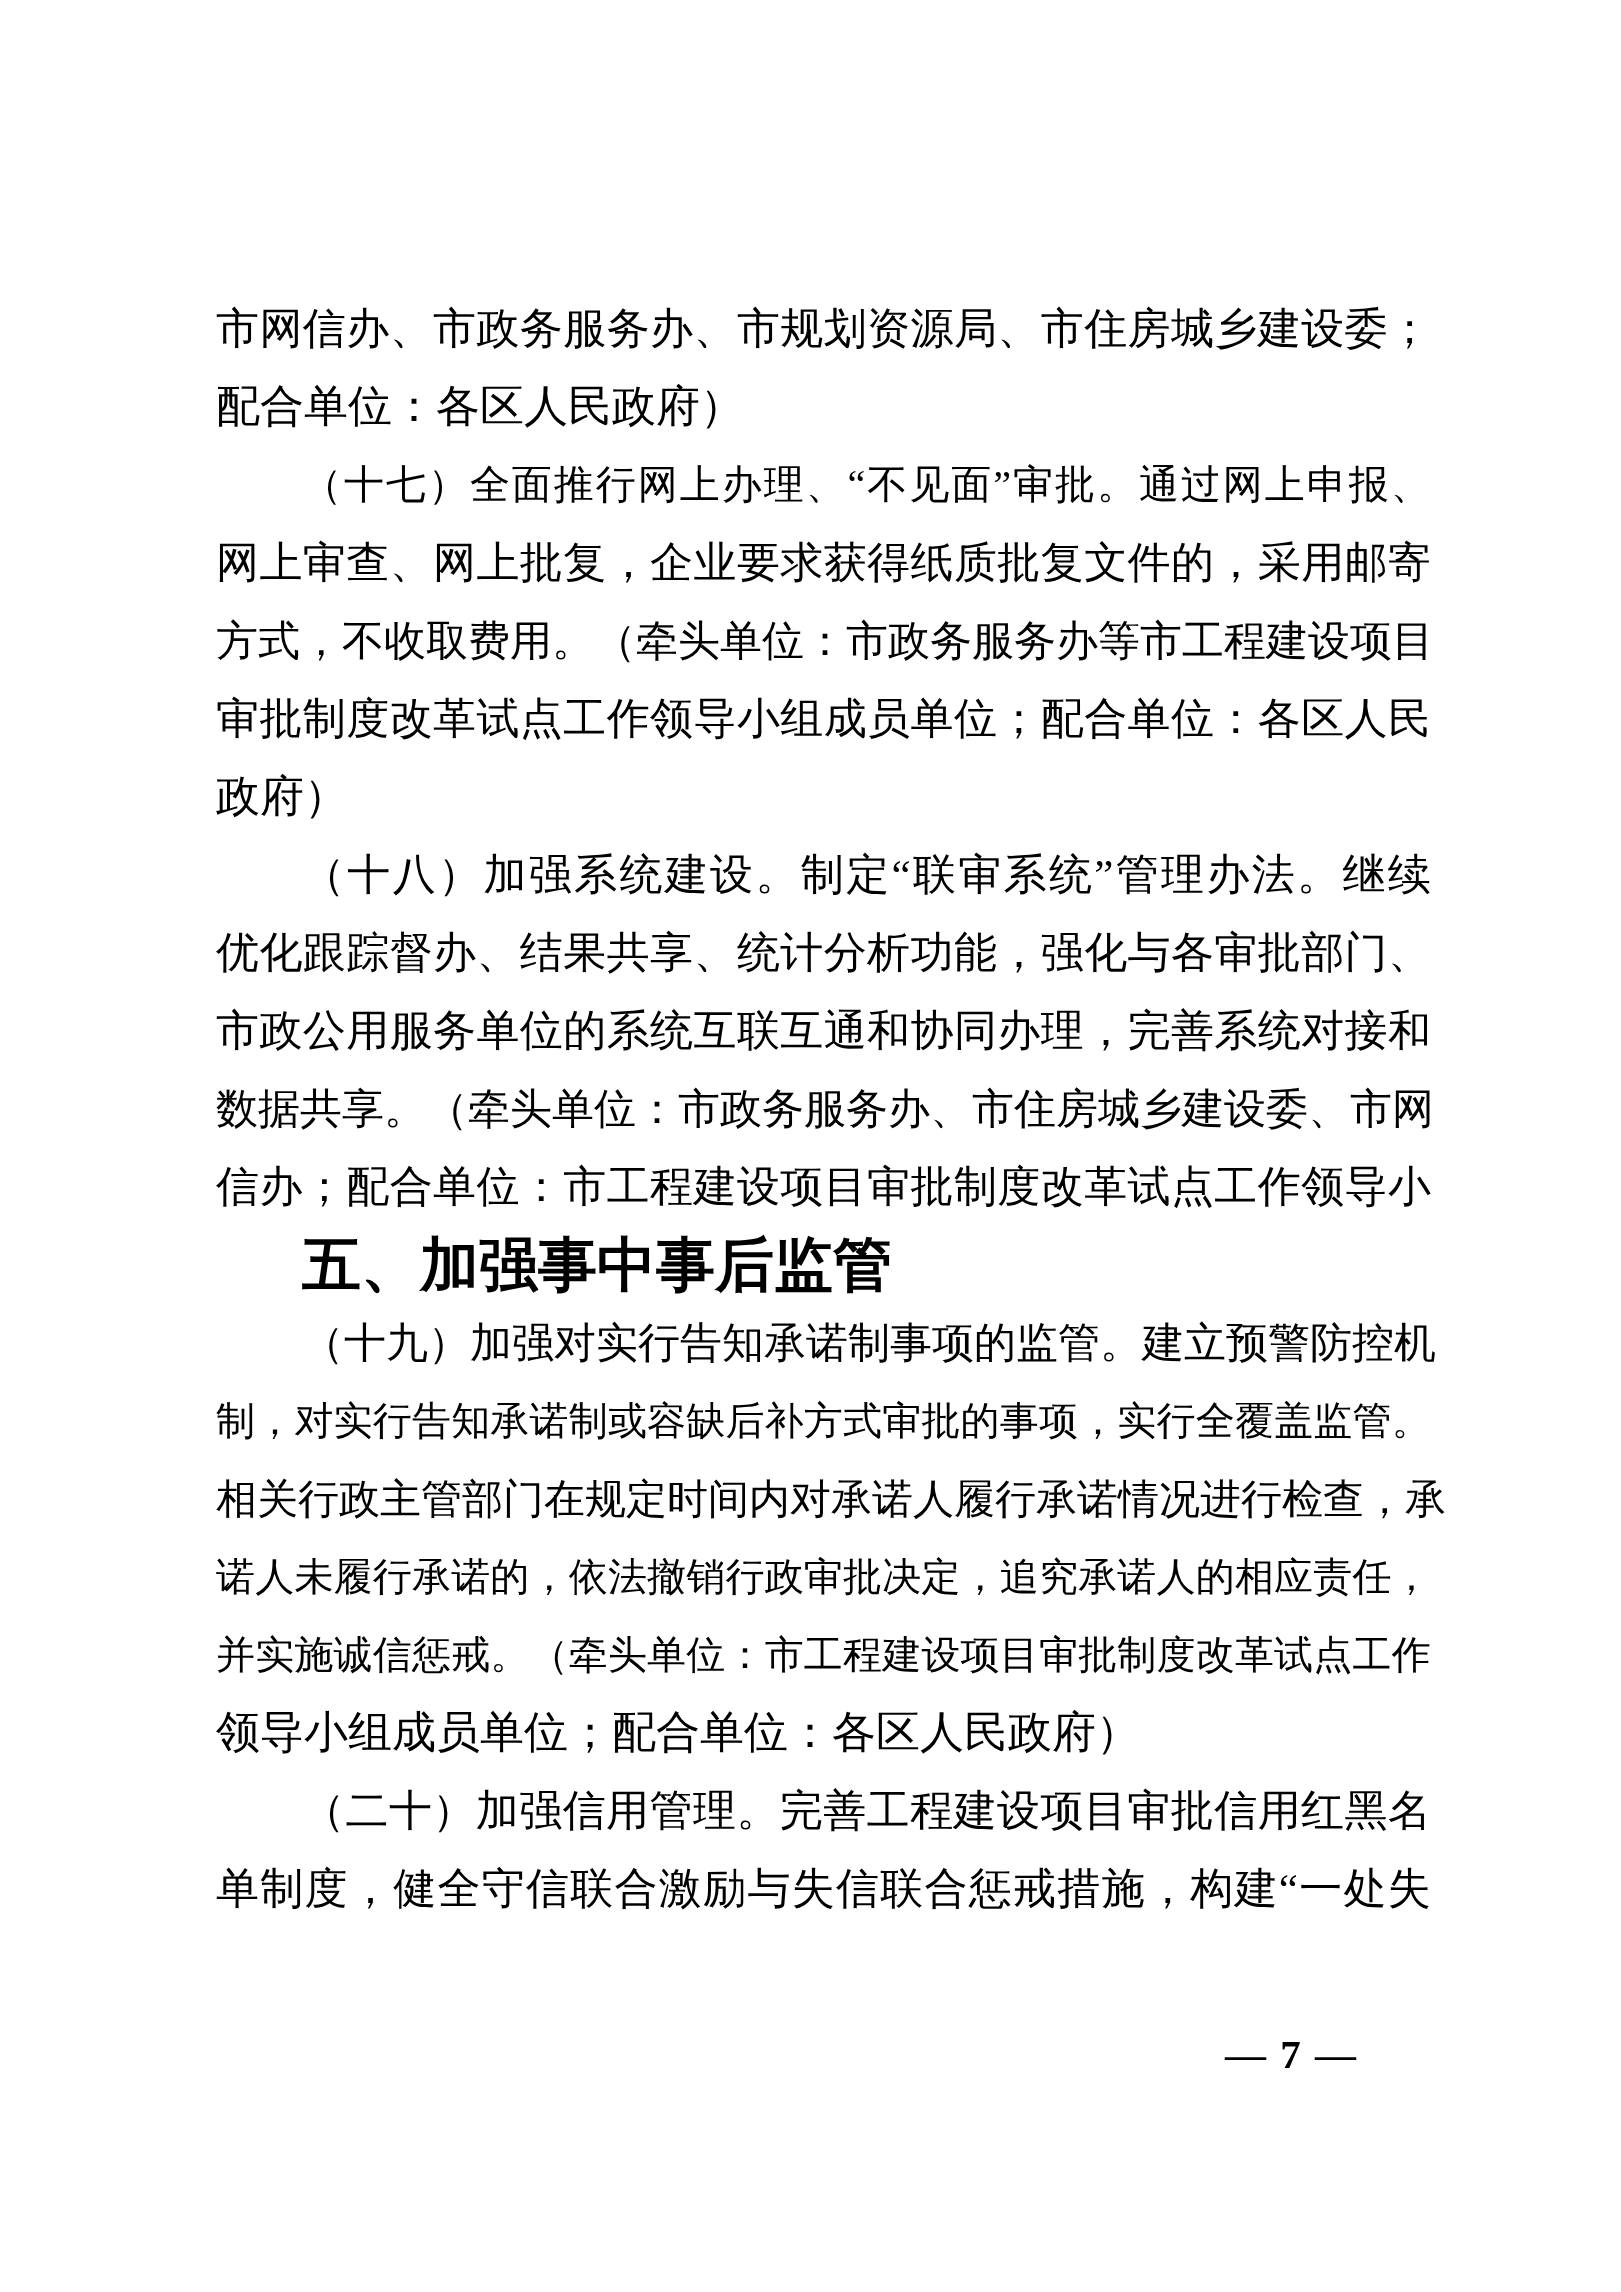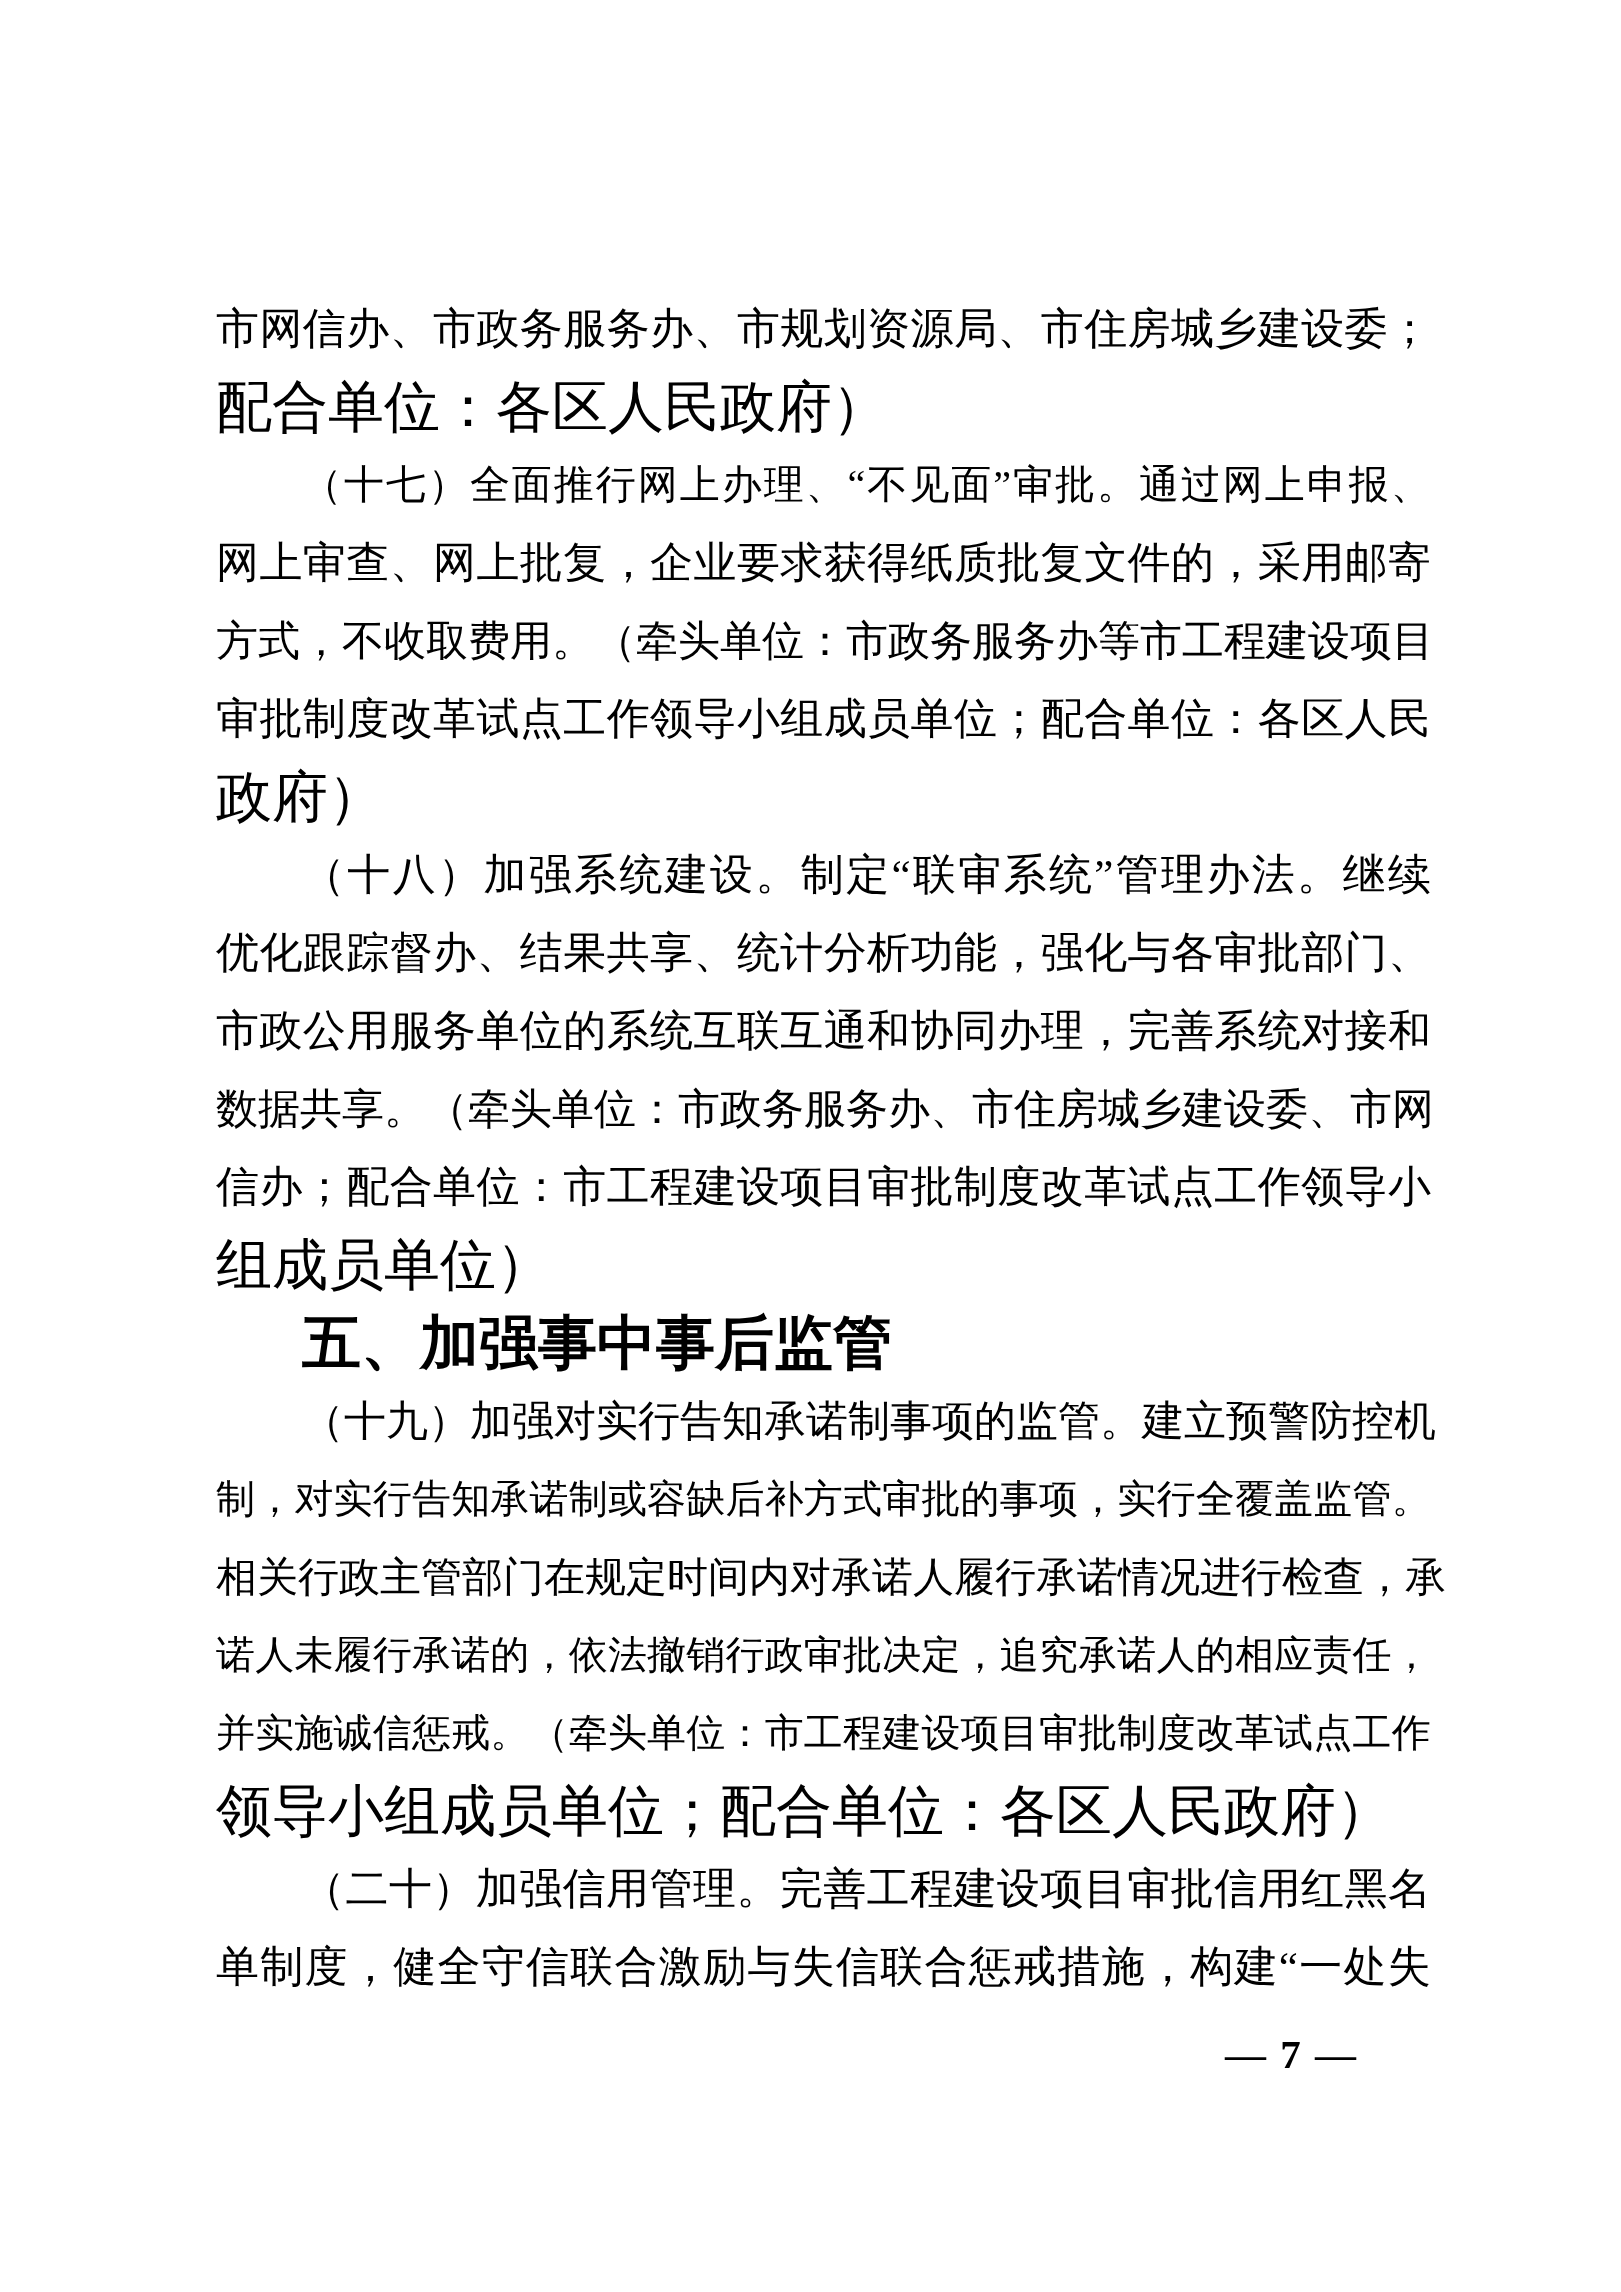--- a/index.html
+++ b/index.html
@@ -20,21 +20,21 @@
     position: absolute;
     left: 216px;
     top: 290px;
     width: 1215px;
   }
   .line {
     box-sizing: border-box;
     width: 100%;
     height: 78px;
     line-height: 78px;
-    font-size: 56px;
+    font-size: 44px;
     white-space: nowrap;
     color: #000000;
   }
   .line.indent {
     padding-left: 86px;
   }
   .line.justify {
     display: flex;
     justify-content: space-between;
     align-items: center;
@@ -361,21 +361,20 @@
         <span>改</span>
         <span>革</span>
         <span>试</span>
         <span>点</span>
         <span>工</span>
         <span>作</span>
         <span>领</span>
         <span>导</span>
         <span>小</span>
       </div>
-      <div class="line">组成员单位）</div>
       <div class="line heading indent">五、加强事中事后监管</div>
       <div class="line indent justify" style="font-size: 42px;">
         <span>（</span>
         <span>十</span>
         <span>九</span>
         <span>）</span>
         <span>加</span>
         <span>强</span>
         <span>对</span>
         <span>实</span>

